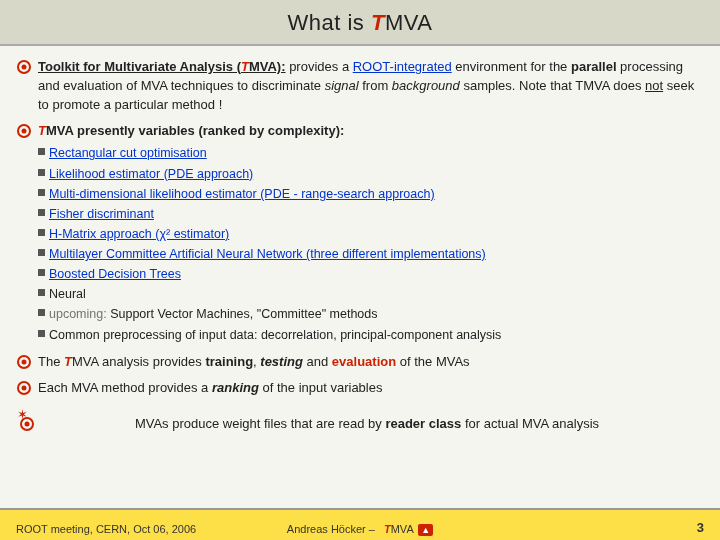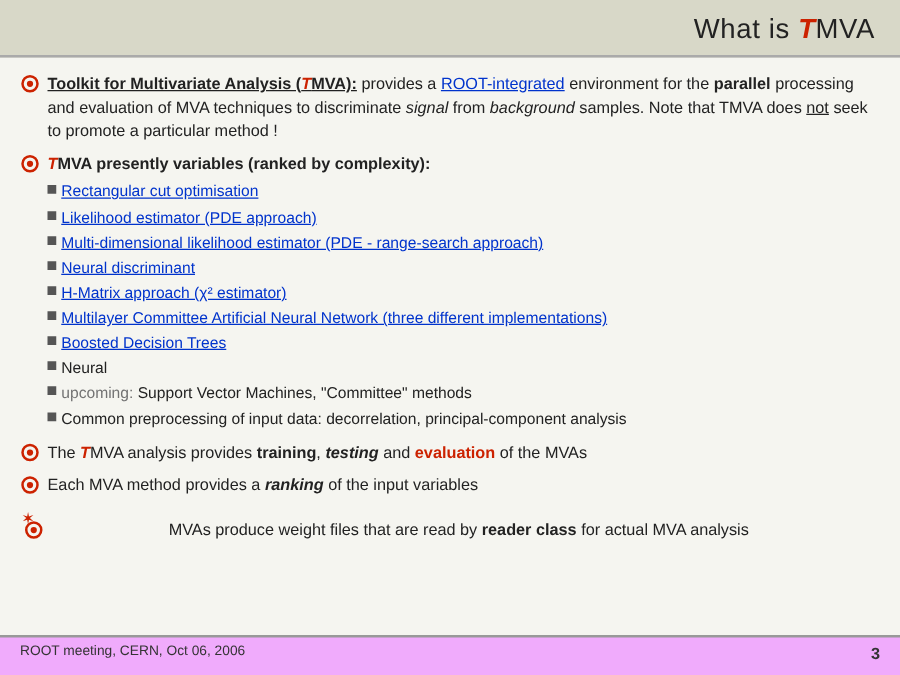--- a/index.html
+++ b/index.html
@@ -18,21 +18,21 @@
       width: 720px;
       height: 540px;
       display: flex;
       flex-direction: column;
       background: #f5f5f0;
       padding: 0;
     }
 
     .header {
       background: #d8d8c8;
-      text-align: right;
+      text-align: center;
       padding: 10px 20px 8px 20px;
       border-bottom: 2px solid #aaa;
     }
 
     .header-title {
       font-size: 22px;
       font-weight: normal;
       color: #222;
       letter-spacing: 0.5px;
     }
@@ -95,24 +95,24 @@
       display: inline-block;
       width: 7px;
       height: 7px;
       background: #555;
       margin-top: 4px;
       margin-right: 4px;
       flex-shrink: 0;
     }
 
     .footer {
-      background: #f0abfc;
+      background: #fde047;
       border-top: 2px solid #999;
       display: flex;
-      align-items: flex-start;
+      align-items: flex-end;
       padding: 5px 16px;
       font-size: 11px;
       color: #333;
       height: 32px;
     }
 
     .footer-left {
       flex: 1;
     }
 
@@ -187,21 +187,21 @@
           <li>
             <span class="sub-bullet-sq"></span>
             <span class="link-blue">Likelihood estimator (PDE approach)</span>
           </li>
           <li>
             <span class="sub-bullet-sq"></span>
             <span class="link-blue">Multi-dimensional likelihood estimator (PDE - range-search approach)</span>
           </li>
           <li>
             <span class="sub-bullet-sq"></span>
-            <span class="link-blue">Neural discriminant</span>
+            <span class="link-blue">Fisher discriminant</span>
           </li>
           <li>
             <span class="sub-bullet-sq"></span>
             <span class="link-blue">H-Matrix approach (χ² estimator)</span>
           </li>
           <li>
             <span class="sub-bullet-sq"></span>
             <span class="link-blue">Multilayer Committee Artificial Neural Network (three different implementations)</span>
           </li>
           <li>

